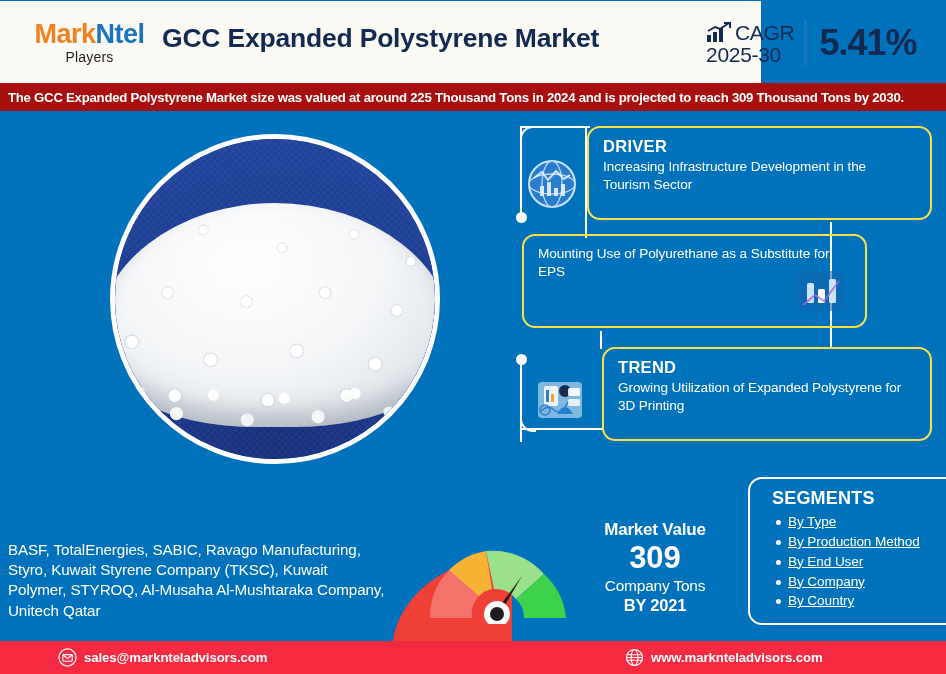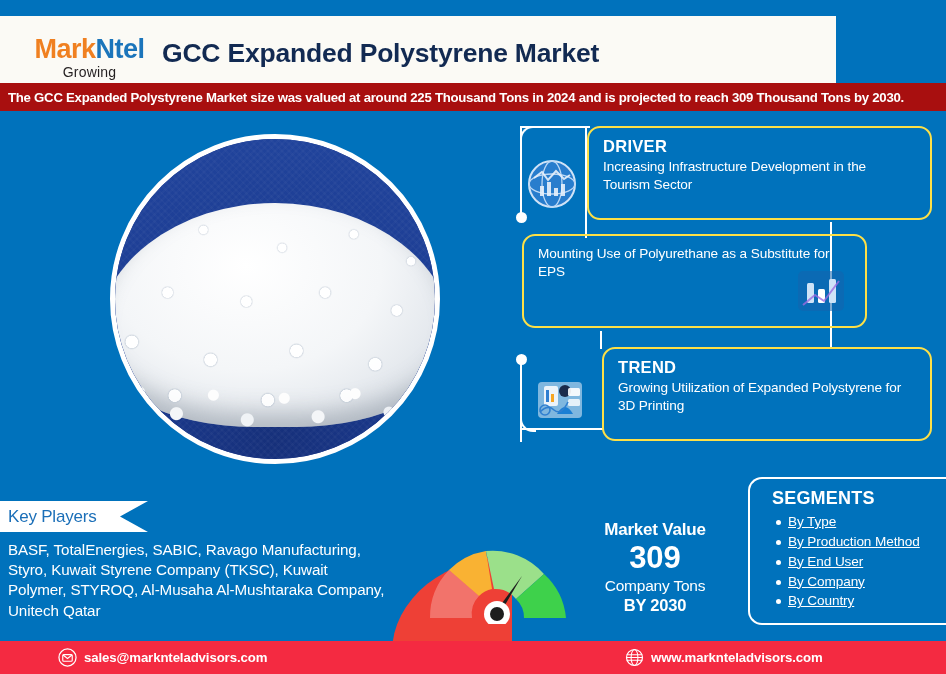--- a/index.html
+++ b/index.html
@@ -6,23 +6,23 @@
   body{
     width:946px;height:674px;overflow:hidden;
     font-family:"Liberation Sans", sans-serif;
     background:#0072BC;
     position:relative;
   }
   .stage{position:absolute;inset:0;width:946px;height:674px;background:#0072BC;overflow:hidden;}
 
   
   .header{
-    position:absolute;left:0;top:16px;width:836px;height:83px;
+    position:absolute;left:0;top:1px;width:748px;height:83px;
     background:#fbfaf5;
-    display:flex;align-items:center;
+    display:flex;align-items:center;padding-left:13px;
   }
   .logo{position:absolute;left:22px;top:20px;width:135px;text-align:center;line-height:1;}
   .logo-main{font-size:27px;font-weight:bold;letter-spacing:-0.5px;}
   .logo-mark{color:#F08020;}
   .logo-ntel{color:#1B75BB;}
   .logo-sub{font-size:14px;color:#231f20;margin-top:2px;letter-spacing:0.2px;}
   .header-title{
     position:absolute;left:162px;top:22px;width:540px;
     font-size:26.5px;font-weight:bold;color:#122a52;
     letter-spacing:-0.2px;line-height:1.15;
@@ -180,25 +180,42 @@
 <body>
 
 <div class="stage">
 
   <div class="header">
 
     <div class="logo">
       <div class="logo-main">
         <span class="logo-mark">Mark</span><span class="logo-ntel">Ntel</span>
       </div>
-      <div class="logo-sub">Growing</div>
+      <div class="logo-sub">Players</div>
     </div>
 
     <div class="header-title">GCC Expanded Polystyrene Market</div>
 
+    <div class="cagr-wrap">
+      <div class="cagr-left">
+        <div class="cagr-row1">
+          <svg class="cagr-icon" width="26" height="21" viewBox="0 0 26 21">
+            <rect x="1" y="13" width="4" height="7" fill="#122a52"></rect>
+            <rect x="7" y="10" width="4" height="10" fill="#122a52"></rect>
+            <rect x="13" y="6" width="4" height="14" fill="#122a52"></rect>
+            <path d="M2 9 L9 5 L14 7 L23 1" stroke="#122a52" stroke-width="2" fill="none"></path>
+            <path d="M18 1 L24 1 L24 6" stroke="#122a52" stroke-width="2" fill="none"></path>
+          </svg>
+          <span class="cagr-word">CAGR</span>
+        </div>
+        <div class="cagr-years">2025-30</div>
+      </div>
+      <div class="cagr-divider"></div>
+      <div class="cagr-value">5.41%</div>
+    </div>
   </div>
 
   <div class="red-banner">The GCC Expanded Polystyrene Market size was valued at around 225 Thousand Tons in 2024 and is projected to reach 309 Thousand Tons by 2030.</div>
 
   <div class="body-area"></div>
 
   <div class="red-blob"></div>
 
   <div class="product-circle">
     <div class="bead-bg"></div>
@@ -267,43 +284,40 @@
     <rect x="12" y="16" width="3" height="12" fill="#2f7fd0"></rect>
     <rect x="17" y="20" width="3" height="8" fill="#f6a623"></rect>
     <circle cx="31" cy="17" r="6" fill="#1b2b4b"></circle>
     <path d="M23 40 q8 -14 16 0 z" fill="#1b7fd4"></path>
     <rect x="34" y="14" width="12" height="8" rx="1.5" fill="#ffffff" opacity=".9"></rect>
     <rect x="34" y="25" width="12" height="7" rx="1.5" fill="#ffffff" opacity=".8"></rect>
     <path d="M6 38 q8 -8 14 -2 q7 6 14 -8" stroke="#2f7fd0" stroke-width="1.6" fill="none"></path>
     <circle cx="11" cy="36" r="5" fill="none" stroke="#2f7fd0" stroke-width="1.6"></circle>
   </svg>
 
-  <div class="kp-ribbon">
-    <span>Key Players</span>
-  </div>
   <div class="kp-text">BASF, TotalEnergies, SABIC, Ravago Manufacturing, Styro, Kuwait Styrene Company (TKSC), Kuwait Polymer, STYROQ, Al-Musaha Al-Mushtaraka Company, Unitech Qatar</div>
 
   <svg class="gauge" viewBox="0 0 148 92">
     <path d="M6 86 A68 68 0 0 1 25 38 L55 64 A26 26 0 0 0 48 86 Z" fill="#EE3D33"></path>
     <path d="M25 38 A68 68 0 0 1 62 19 L68 57 A26 26 0 0 0 55 64 Z" fill="#F9B233"></path>
     <path d="M62 19 A68 68 0 0 1 120 42 L92 67 A26 26 0 0 0 70 57 Z" fill="#9BE08A"></path>
     <path d="M120 42 A68 68 0 0 1 142 86 L100 86 A26 26 0 0 0 92 67 Z" fill="#3ED14B"></path>
     <g opacity=".28">
       <path d="M6 86 A68 68 0 0 1 25 38 L55 64 A26 26 0 0 0 48 86 Z" fill="#ffffff"></path>
     </g>
     <path d="M70 82 L98 44 L78 78 Z" fill="#1d1d1d"></path>
     <circle cx="73" cy="82" r="13" fill="#ffffff"></circle>
     <circle cx="73" cy="82" r="7" fill="#1d1d1d"></circle>
   </svg>
 
   <div class="mv">
     <div class="mv-label">Market Value</div>
     <div class="mv-num">309</div>
     <div class="mv-unit">Company Tons</div>
-    <div class="mv-year">BY 2030</div>
+    <div class="mv-year">BY 2021</div>
   </div>
 
   <div class="segments">
     <div class="seg-title">SEGMENTS</div>
     <ul class="seg-list">
       <li>By Type</li>
       <li>By Production Method</li>
       <li>By End User</li>
       <li>By Company</li>
       <li>By Country</li>

